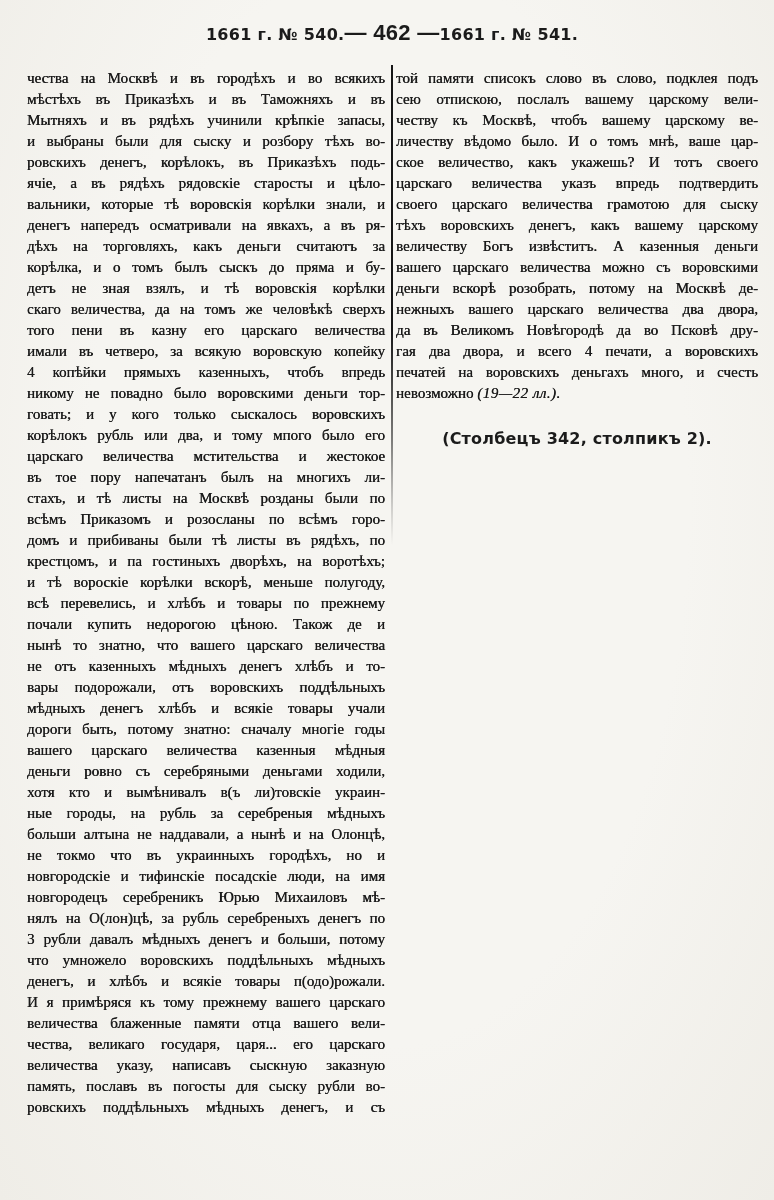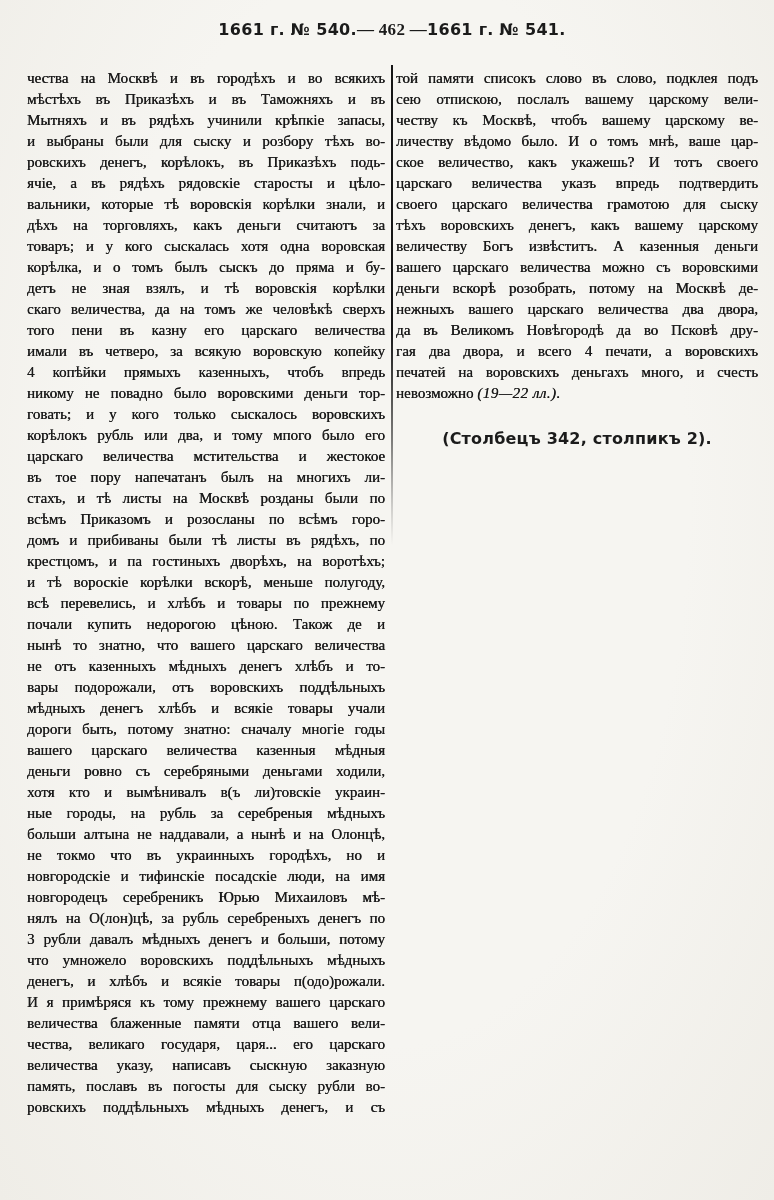--- a/index.html
+++ b/index.html
@@ -23,22 +23,22 @@
     right: 16px;
     display: flex;
     justify-content: center;
     align-items: baseline;
     font-family: "DejaVu Sans", "Liberation Sans", sans-serif;
     font-weight: bold;
     font-size: 16px;
     letter-spacing: 0.3px;
   }
   .header .hdr-center {
-    font-family: Liberation Serif, serif;
-    font-size: 17px;
+    font-family: Liberation Sans, sans-serif;
+    font-size: 22px;
   }
   .columns {
     position: absolute;
     top: 68px;
     left: 0;
     width: 774px;
   }
   .col {
     position: absolute;
     top: 0;
@@ -101,22 +101,22 @@
     <div class="divider"></div>
 
     <div class="col col-left">
         <div class="line">чества на Москвѣ и въ городѣхъ и во всякихъ</div>
         <div class="line">мѣстѣхъ въ Приказѣхъ и въ Таможняхъ и въ</div>
         <div class="line">Мытняхъ и въ рядѣхъ учинили крѣпкіе запасы,</div>
         <div class="line">и выбраны были для сыску и розбору тѣхъ во-</div>
         <div class="line">ровскихъ денегъ, корѣлокъ, въ Приказѣхъ подь-</div>
         <div class="line">ячіе, а въ рядѣхъ рядовскіе старосты и цѣло-</div>
         <div class="line">вальники, которые тѣ воровскія корѣлки знали, и</div>
+        <div class="line">денегъ напередъ осматривали на явкахъ, а въ ря-</div>
         <div class="line">дѣхъ на торговляхъ, какъ деньги считаютъ за</div>
-        <div class="line">товаръ; и у кого сыскалась хотя одна воровская</div>
         <div class="line">корѣлка, и о томъ былъ сыскъ до пряма и бу-</div>
         <div class="line">детъ не зная взялъ, и тѣ воровскія корѣлки</div>
         <div class="line">скаго величества, да на томъ же человѣкѣ сверхъ</div>
         <div class="line">того пени въ казну его царскаго величества</div>
         <div class="line">имали въ четверо, за всякую воровскую копейку</div>
         <div class="line">4 копѣйки прямыхъ казенныхъ, чтобъ впредь</div>
         <div class="line">никому не повадно было воровскими деньги тор-</div>
         <div class="line">говать; и у кого только сыскалось воровскихъ</div>
         <div class="line">корѣлокъ рубль или два, и тому мпого было его</div>
         <div class="line">царскаго величества мстительства и жестокое</div>

